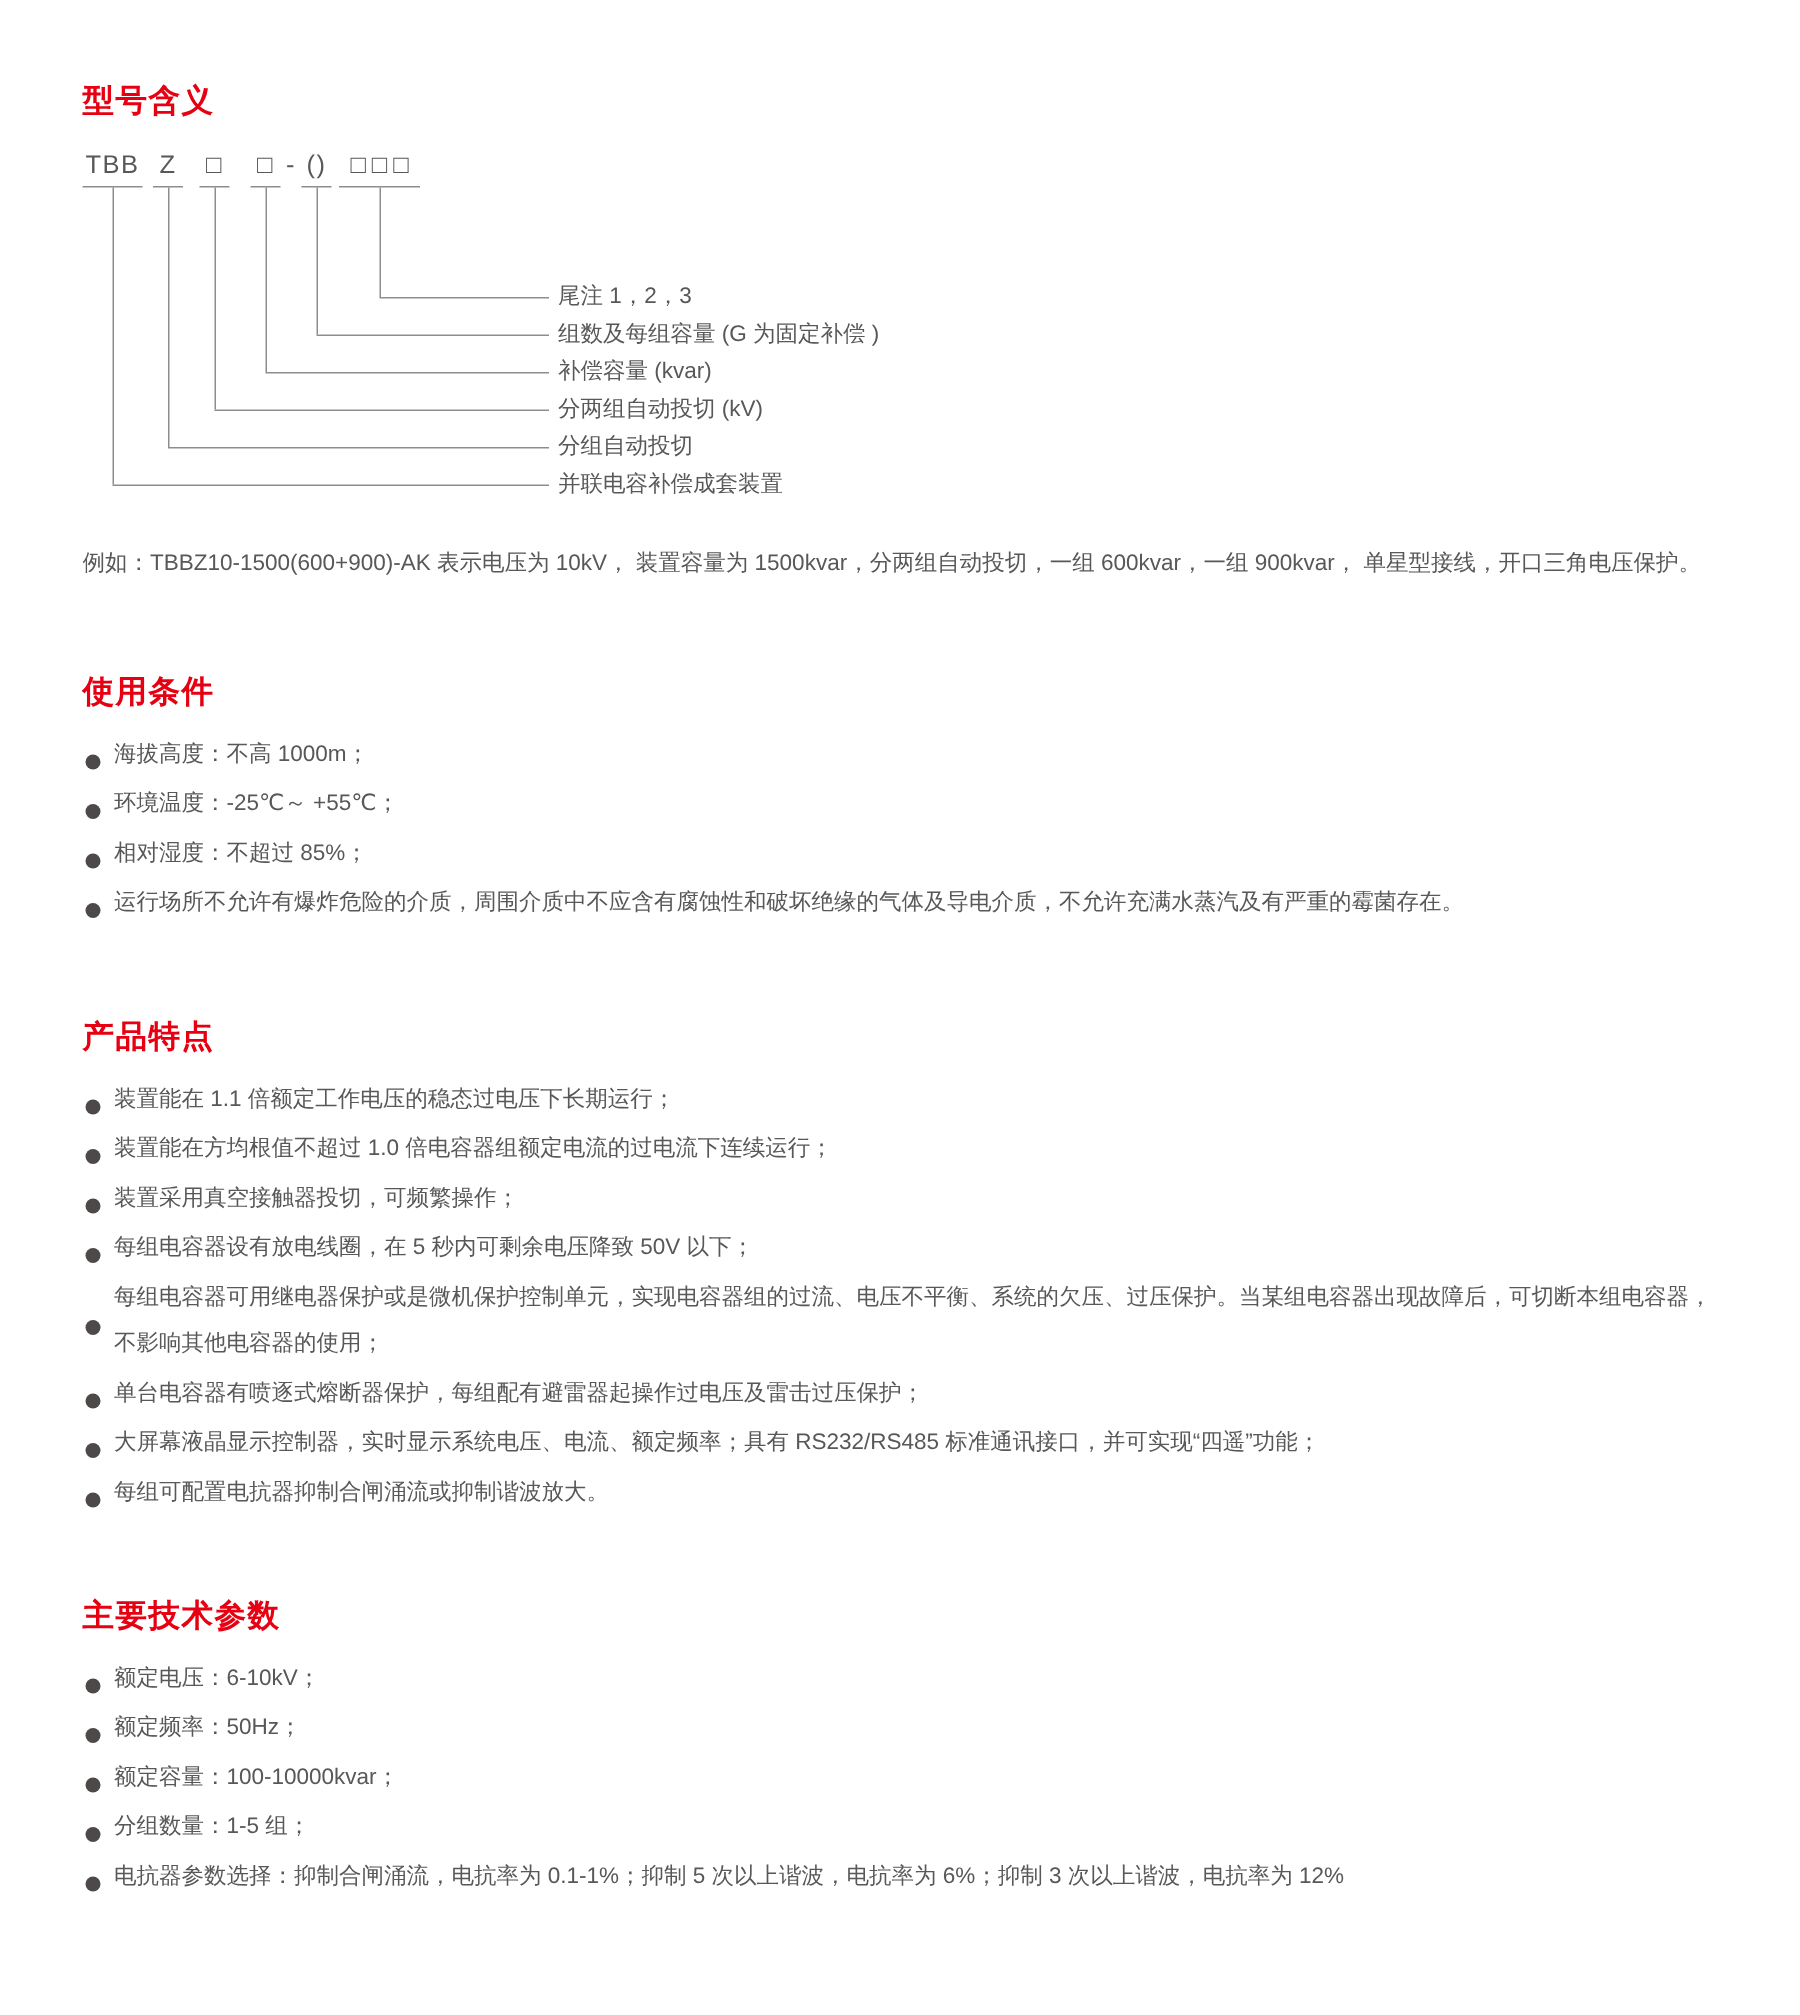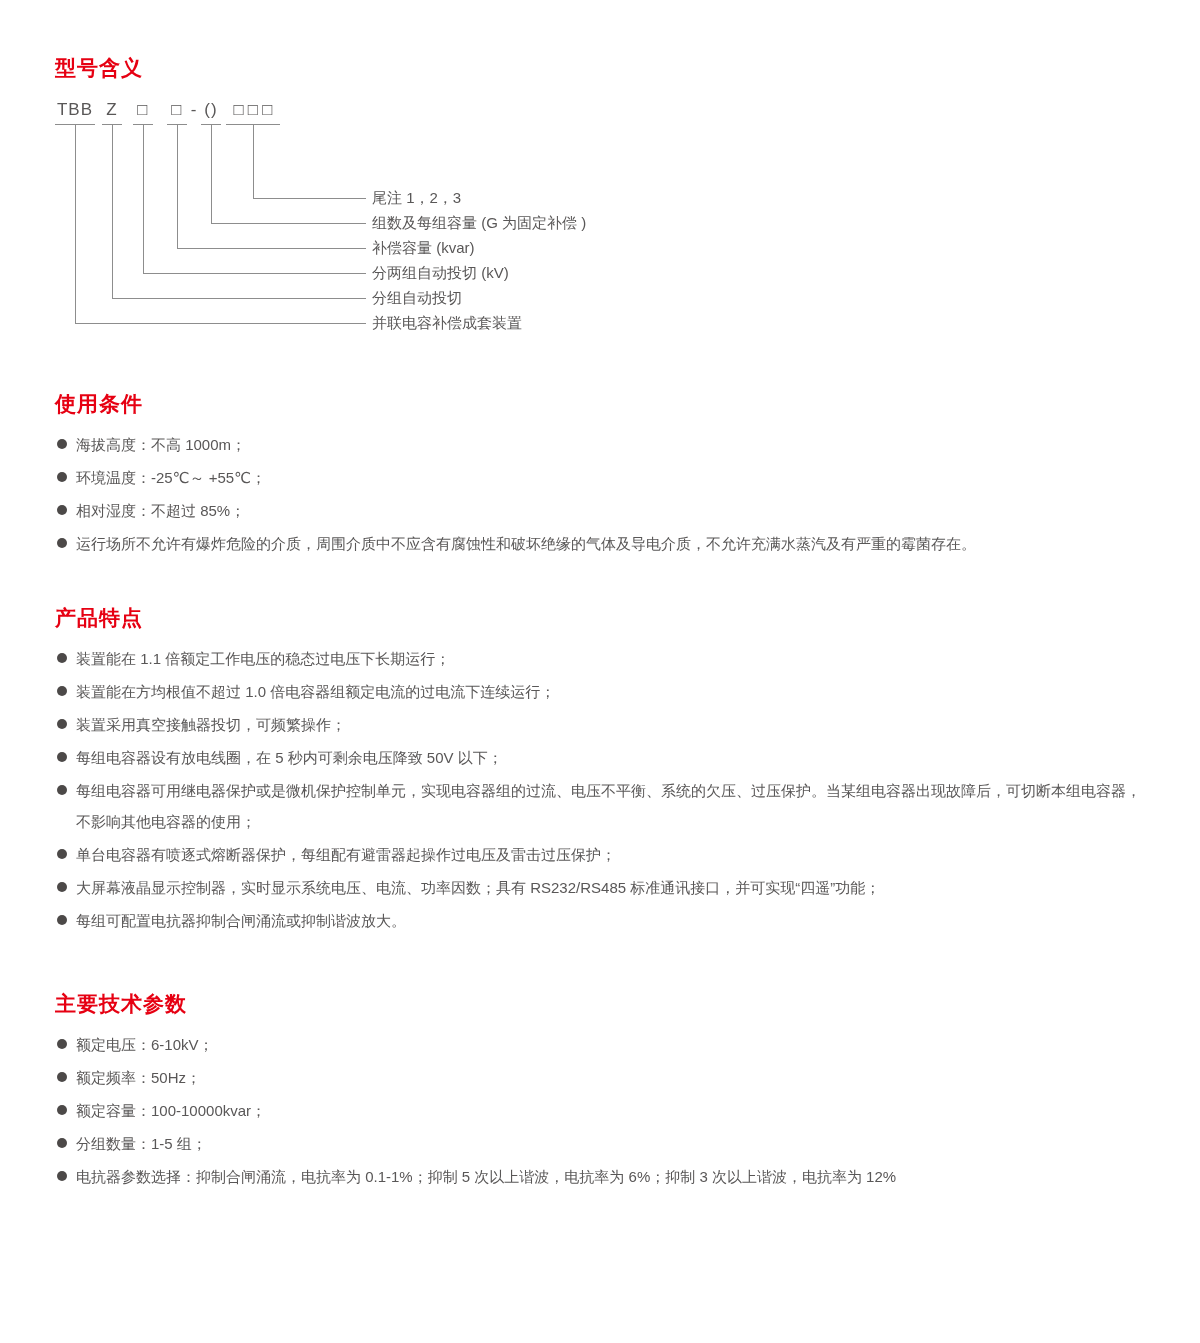--- a/index.html
+++ b/index.html
@@ -8,36 +8,36 @@
     font-family: "Liberation Sans", "DejaVu Sans", sans-serif;
     color: #595757;
   }
   .page { box-sizing: border-box; width: 1200px; height: 1343px; padding: 55px 55px 0 55px; overflow: hidden; }
 
   .sec-title {
     margin: 0; color: #e60012; font-size: 21px; font-weight: 700; line-height: 26px;
     letter-spacing: 1px;
   }
   #usage-title   { margin-top: 58px; }
-  #features-title{ margin-top: 46px; }
+  #features-title{ margin-top: 62px; }
   #params-title  { margin-top: 55px; }
 
   
   .diagram { position: relative; height: 234px; margin-top: 18px; font-size: 17px; color: #595757; }
   .mpart { position: absolute; top: 0; line-height: 22px; text-align: center; letter-spacing: 1px; white-space: nowrap; }
   .mpart.sqs { letter-spacing: 4px; }
   .ul, .hl { position: absolute; height: 1px; background: #8d8d8d; }
   .vl { position: absolute; width: 1px; background: #8d8d8d; }
   .dlabel { position: absolute; left: 317px; font-size: 15px; line-height: 20px; white-space: nowrap; }
 
   .example { margin: 28px 0 0 0; max-width: 1090px; font-size: 15px; line-height: 30px; }
 
   
   .bullets { margin-top: 12px; }
-  .bullet-item { display: flex; font-size: 15px; line-height: 31px; margin-bottom: 2px; max-width: 1090px; }
+  .bullet-item { display: flex; font-size: 15px; line-height: 31px; margin-bottom: 2px; max-width: 1090px; align-items: center; }
   .dot { flex: 0 0 10px; width: 10px; height: 10px; border-radius: 50%; background: #4c4948; margin: 10px 9px 0 2px; }
   .btext { flex: 1; }
 </style>
 </head>
 <body>
 
 <div class="page">
 
   <h2 class="sec-title" id="model-title">型号含义</h2>
 
@@ -73,20 +73,21 @@
     <div class="hl" style="top:224px;left:20px;width:291px"></div>
 
     <span class="dlabel" style="top:89px">尾注 1，2，3</span>
     <span class="dlabel" style="top:114px">组数及每组容量 (G 为固定补偿 )</span>
     <span class="dlabel" style="top:139px">补偿容量 (kvar)</span>
     <span class="dlabel" style="top:164px">分两组自动投切 (kV)</span>
     <span class="dlabel" style="top:189px">分组自动投切</span>
     <span class="dlabel" style="top:214px">并联电容补偿成套装置</span>
   </div>
 
+  <p class="example">例如：TBBZ10-1500(600+900)-AK 表示电压为 10kV，  装置容量为 1500kvar，分两组自动投切，一组 600kvar，一组 900kvar，  单星型接线，开口三角电压保护。</p>
 
   <h2 class="sec-title" id="usage-title">使用条件</h2>
   <div class="bullets">
     <div class="bullet-item">
       <span class="dot"></span>
       <span class="btext">海拔高度：不高 1000m；</span>
     </div>
     <div class="bullet-item">
       <span class="dot"></span>
       <span class="btext">环境温度：-25℃～ +55℃；</span>
@@ -122,21 +123,21 @@
     <div class="bullet-item">
       <span class="dot"></span>
       <span class="btext">每组电容器可用继电器保护或是微机保护控制单元，实现电容器组的过流、电压不平衡、系统的欠压、过压保护。当某组电容器出现故障后，可切断本组电容器，不影响其他电容器的使用；</span>
     </div>
     <div class="bullet-item">
       <span class="dot"></span>
       <span class="btext">单台电容器有喷逐式熔断器保护，每组配有避雷器起操作过电压及雷击过压保护；</span>
     </div>
     <div class="bullet-item">
       <span class="dot"></span>
-      <span class="btext">大屏幕液晶显示控制器，实时显示系统电压、电流、功率因数；具有 RS232/RS485 标准通讯接口，并可实现“四遥”功能；</span>
+      <span class="btext">大屏幕液晶显示控制器，实时显示系统电压、电流、额定频率；具有 RS232/RS485 标准通讯接口，并可实现“四遥”功能；</span>
     </div>
     <div class="bullet-item">
       <span class="dot"></span>
       <span class="btext">每组可配置电抗器抑制合闸涌流或抑制谐波放大。</span>
     </div>
   </div>
 
   <h2 class="sec-title" id="params-title">主要技术参数</h2>
   <div class="bullets">
     <div class="bullet-item">

